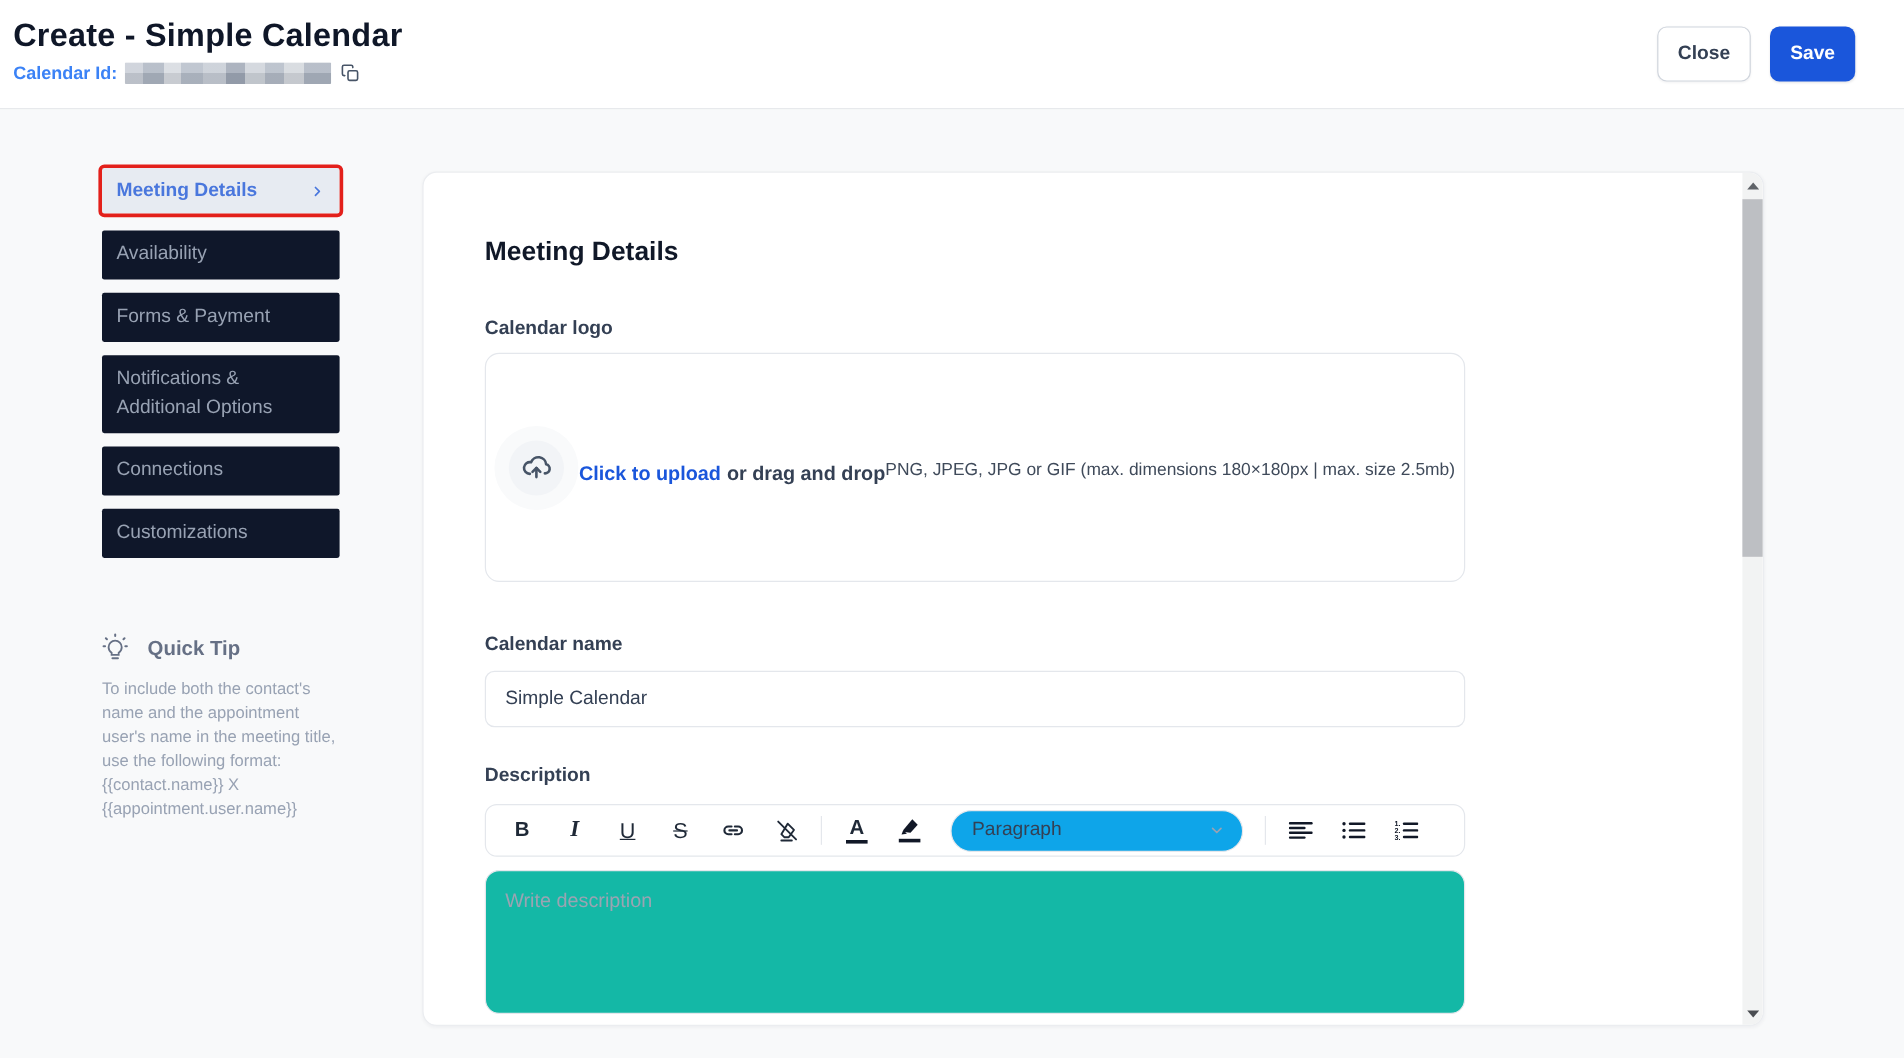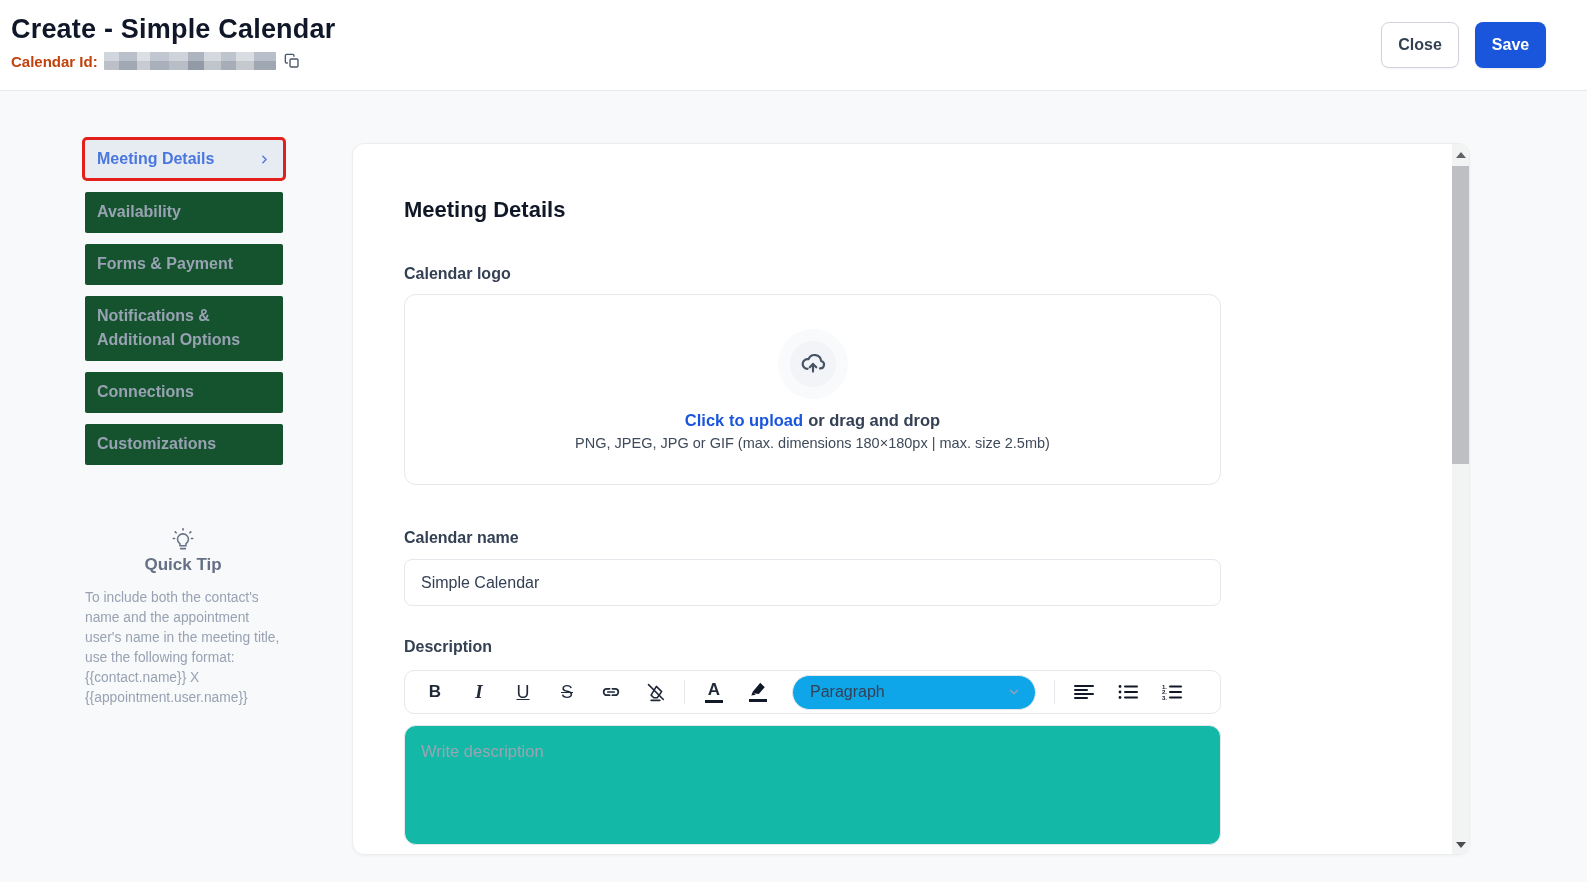--- a/index.html
+++ b/index.html
@@ -13,21 +13,21 @@
   }
   
   .header {
     position:absolute; top:0; left:0; width:1587px; height:91px;
     background:#ffffff; border-bottom:1px solid #e7e9ec;
     display:flex; justify-content:space-between; align-items:flex-start;
     padding:14px 41px 0 11px; z-index:5;
   }
   .page-title { font-size:27px; font-weight:600; color:#0f1728; letter-spacing:.2px; }
   .cal-id-row { display:flex; align-items:center; margin-top:6px; gap:6px; }
-  .cal-id-label { font-size:15px; font-weight:600; color:#c2410c; }
+  .cal-id-label { font-size:15px; font-weight:600; color:#3b82f6; }
   .cal-id-mask {
     width:172px; height:18px; border-radius:1px;
     background:
       linear-gradient(180deg, rgba(255,255,255,.18) 0 50%, rgba(0,0,0,.06) 50% 100%),
       linear-gradient(90deg,#c7ccd5 0 9%,#aab2bf 9% 19%,#d4d8de 19% 27%,#b3bbc7 27% 38%,#c4cad3 38% 49%,#9ba4b2 49% 58%,#ccd1d8 58% 68%,#b0b8c4 68% 77%,#d1d5db 77% 87%,#a9b1be 87% 100%);
   }
   .copy-btn { background:none; border:none; cursor:pointer; display:flex; align-items:center; padding:2px; }
   .hdr-actions { display:flex; gap:16px; align-items:center; margin-top:8px; }
   .btn { font-family:"Liberation Sans", sans-serif; font-size:16px; font-weight:600; border-radius:8px; cursor:pointer; }
   .btn-close {
@@ -35,51 +35,50 @@
     border:1px solid #d0d5dd; box-shadow:0 1px 2px rgba(16,24,40,.05);
   }
   .btn-save {
     width:71px; height:46px; background:#1a56db; color:#ffffff; border:none;
     box-shadow:0 1px 2px rgba(16,24,40,.1);
   }
   
   .sidebar { position:absolute; left:85px; top:140px; width:198px; }
   .nav-item {
     width:198px; min-height:40px; margin-bottom:11px;
-    background:#14532d; border-radius:2px;
+    background:#0f172a; border-radius:2px;
     display:flex; align-items:center; justify-content:space-between;
     padding:8px 12px; font-size:16px; color:#98a2b3; cursor:pointer;
     line-height:1.55;
-    font-weight:bold;
   }
   .nav-item.active {
     background:#e7ebf2; color:#4a77dd; font-weight:600; height:38px; min-height:38px;
     outline:3px solid #e3201b; outline-offset:0;
     margin-bottom:14px;
   }
   .nav-chevron { display:flex; align-items:center; }
   .quick-tip { margin-top:62px; width:196px; }
-  .qt-head { display:flex; align-items:center; gap:4px;flex-direction:column; }
+  .qt-head { display:flex; align-items:flex-end; gap:16px; }
   .qt-title { font-size:17px; font-weight:600; color:#667085; }
   .qt-text { margin-top:13px; font-size:13.8px; line-height:1.45; color:#98a2b3; }
   
   .card {
     position:absolute; left:352px; top:143px; width:1118px; height:712px;
     background:#ffffff; border:1px solid #ebedf0; border-radius:12px;
     overflow:hidden; box-shadow:0 1px 3px rgba(16,24,40,.04);
   }
   .card-content { padding:53px 0 0 51px; width:868px; }
   .section-title { font-size:22px; font-weight:700; color:#101828; }
   .section-sub { margin-top:8px; font-size:16.5px; color:#667085; }
   .field-label { font-size:16px; font-weight:600; color:#344054; }
   .lbl-logo { display:block; margin-top:42px; }
   .upload-box {
     margin-top:11px; width:817px; height:191px;
     border:1px solid #e4e7ec; border-radius:12px;
-    display:flex; flex-direction:column; align-items:center; justify-content:center;
+    display:flex; flex-direction:row; align-items:center; justify-content:center;
     cursor:pointer; background:#ffffff;
   }
   .upload-circles {
     width:70px; height:70px; border-radius:50%; background:#f9fafb;
     display:flex; align-items:center; justify-content:center;
   }
   .upload-circles .inner {
     width:46px; height:46px; border-radius:50%; background:#f2f4f7;
     display:flex; align-items:center; justify-content:center;
   }

